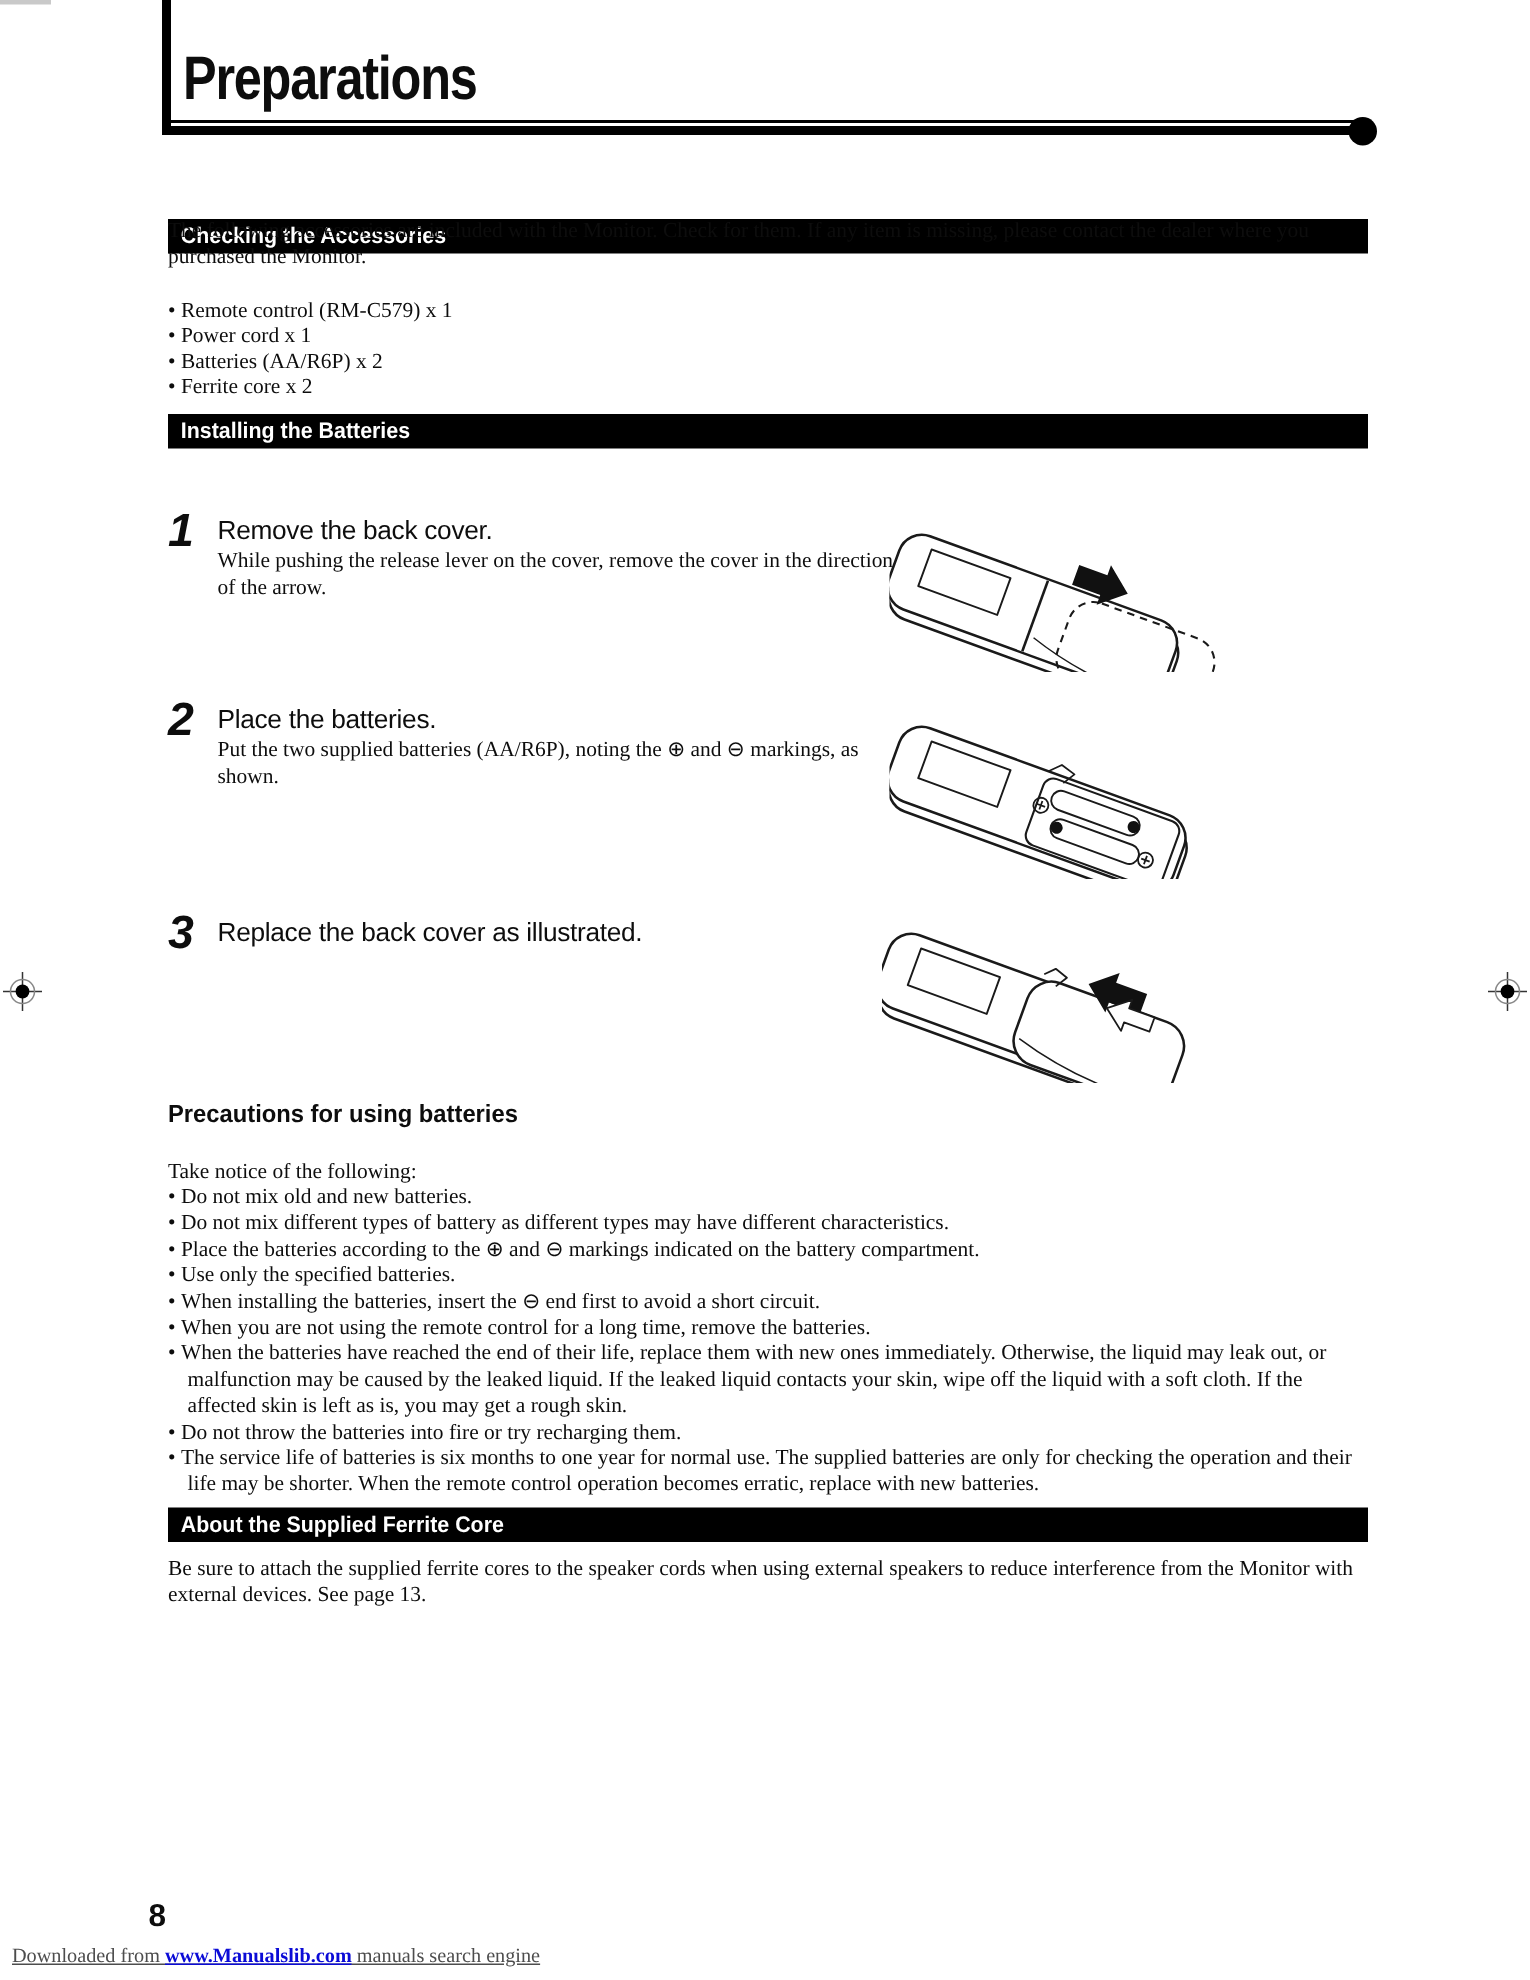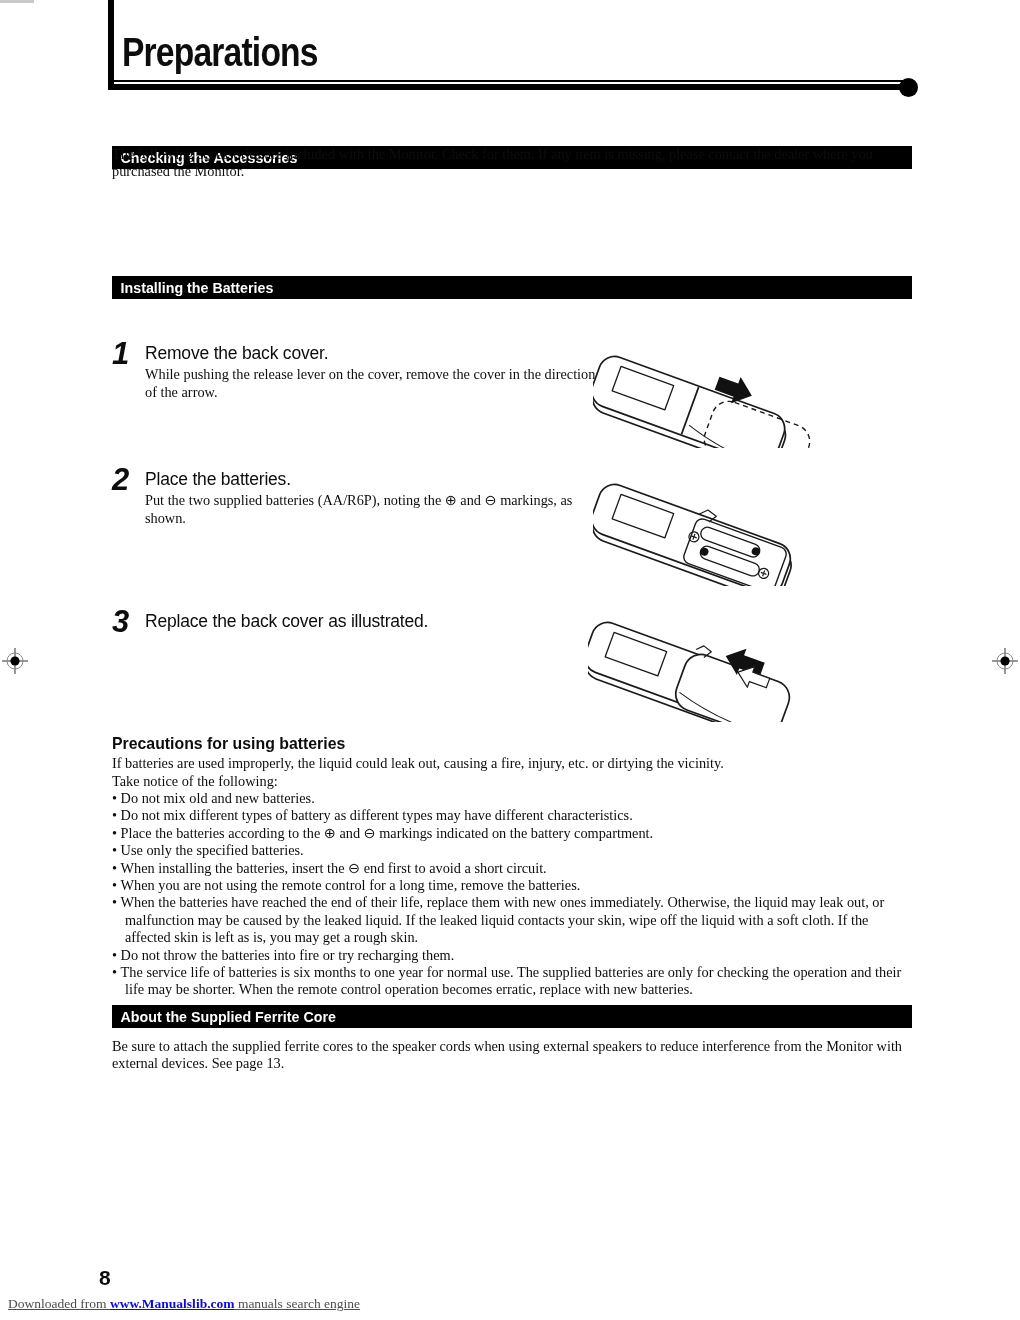--- a/index.html
+++ b/index.html
@@ -81,20 +81,26 @@
   <div class="abs title-vbar"></div>
   <div class="abs page-title">Preparations</div>
   <div class="abs rule-thin"></div>
   <div class="abs rule-thick"></div>
   <div class="abs rule-dot"></div>
 
   <div class="abs bar" style="top:113px;margin-top:33px;">
     <span>Checking the Accessories</span>
   </div>
   <div class="abs body-text" style="top:146px;">The following accessories are included with the Monitor. Check for them. If any item is missing, please contact the dealer where you purchased the Monitor.</div>
+  <ul class="abs body-text plain acc-list" style="top:199px;">
+    <li>Remote control (RM-C579) x 1</li>
+    <li>Power cord x 1</li>
+    <li>Batteries (AA/R6P) x 2</li>
+    <li>Ferrite core x 2</li>
+  </ul>
 
   <div class="abs bar" style="top:276px;">
     <span>Installing the Batteries</span>
   </div>
 
   <div class="abs step-number" style="left:112px;top:338px;">1</div>
   <div class="abs step-title" style="left:145px;top:343px;">Remove the back cover.</div>
   <div class="abs step-body" style="left:145px;top:366px;">While pushing the release lever on the cover, remove the cover in the direction of the arrow.</div>
   <svg class="abs" style="left:593px;top:336px;" width="228" height="112" viewBox="0 0 228 112">
     <g transform="translate(12,16) rotate(20)" fill="none" stroke="#1a1a1a" stroke-width="1.7" stroke-linejoin="round">
@@ -142,21 +148,20 @@
       <rect x="20" y="8" width="56" height="26" stroke-width="1.3"></rect>
       <rect x="98" y="-2" width="110" height="58" rx="17" fill="#fff"></rect>
       <path d="M103 -4 l6 -6 9 3 -5 8" stroke-width="1.2"></path>
       <path d="M102 42 q 46 14 100 10" stroke-width="1"></path>
       <path d="M172,-15 h-22 v-7 l-17,14 17,14 v-7 h22 z" fill="#111" stroke="none"></path>
       <path d="M182,-2 h-18 v-6 l-14,11 14,11 v-6 h18 z" fill="#fff" stroke="#1a1a1a" stroke-width="1.2"></path>
     </g>
   </svg>
 
   <div class="abs prec-heading" style="left:112px;top:734px;">Precautions for using batteries</div>
-  <div class="abs body-text" style="top:755px;">If batteries are used improperly, the liquid could leak out, causing a fire, injury, etc. or dirtying the vicinity.</div>
   <div class="abs body-text" style="top:772.5px;">Take notice of the following:</div>
   <ul class="abs body-text plain" style="top:790px;">
     <li>Do not mix old and new batteries.</li>
     <li>Do not mix different types of battery as different types may have different characteristics.</li>
     <li>Place the batteries according to the ⊕ and ⊖ markings indicated on the battery compartment.</li>
     <li>Use only the specified batteries.</li>
     <li>When installing the batteries, insert the ⊖ end first to avoid a short circuit.</li>
     <li>When you are not using the remote control for a long time, remove the batteries.</li>
     <li>When the batteries have reached the end of their life, replace them with new ones immediately. Otherwise, the liquid may leak out, or malfunction may be caused by the leaked liquid. If the leaked liquid contacts your skin, wipe off the liquid with a soft cloth. If the affected skin is left as is, you may get a rough skin.</li>
     <li>Do not throw the batteries into fire or try recharging them.</li>

